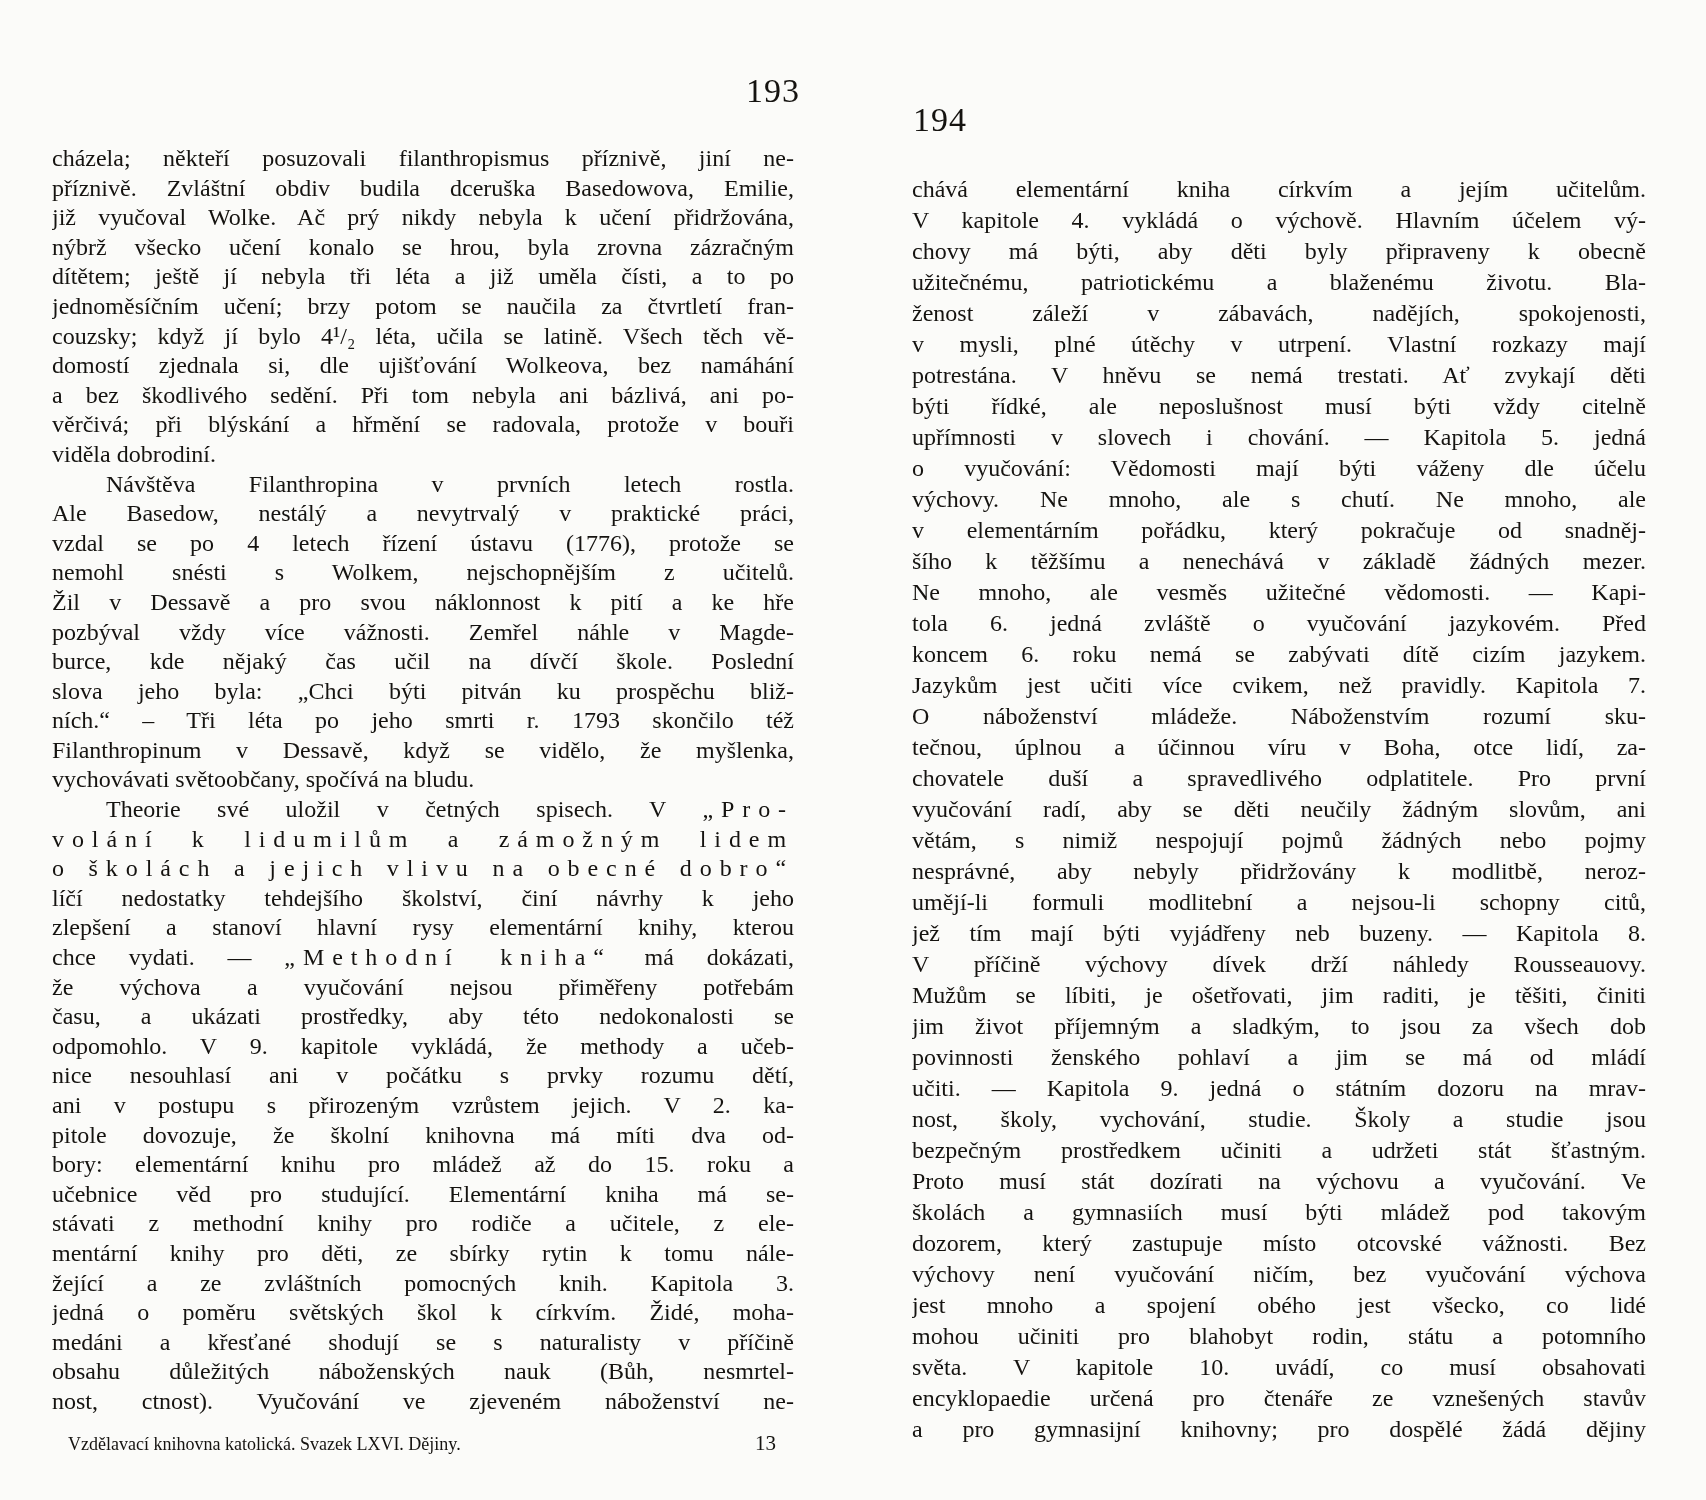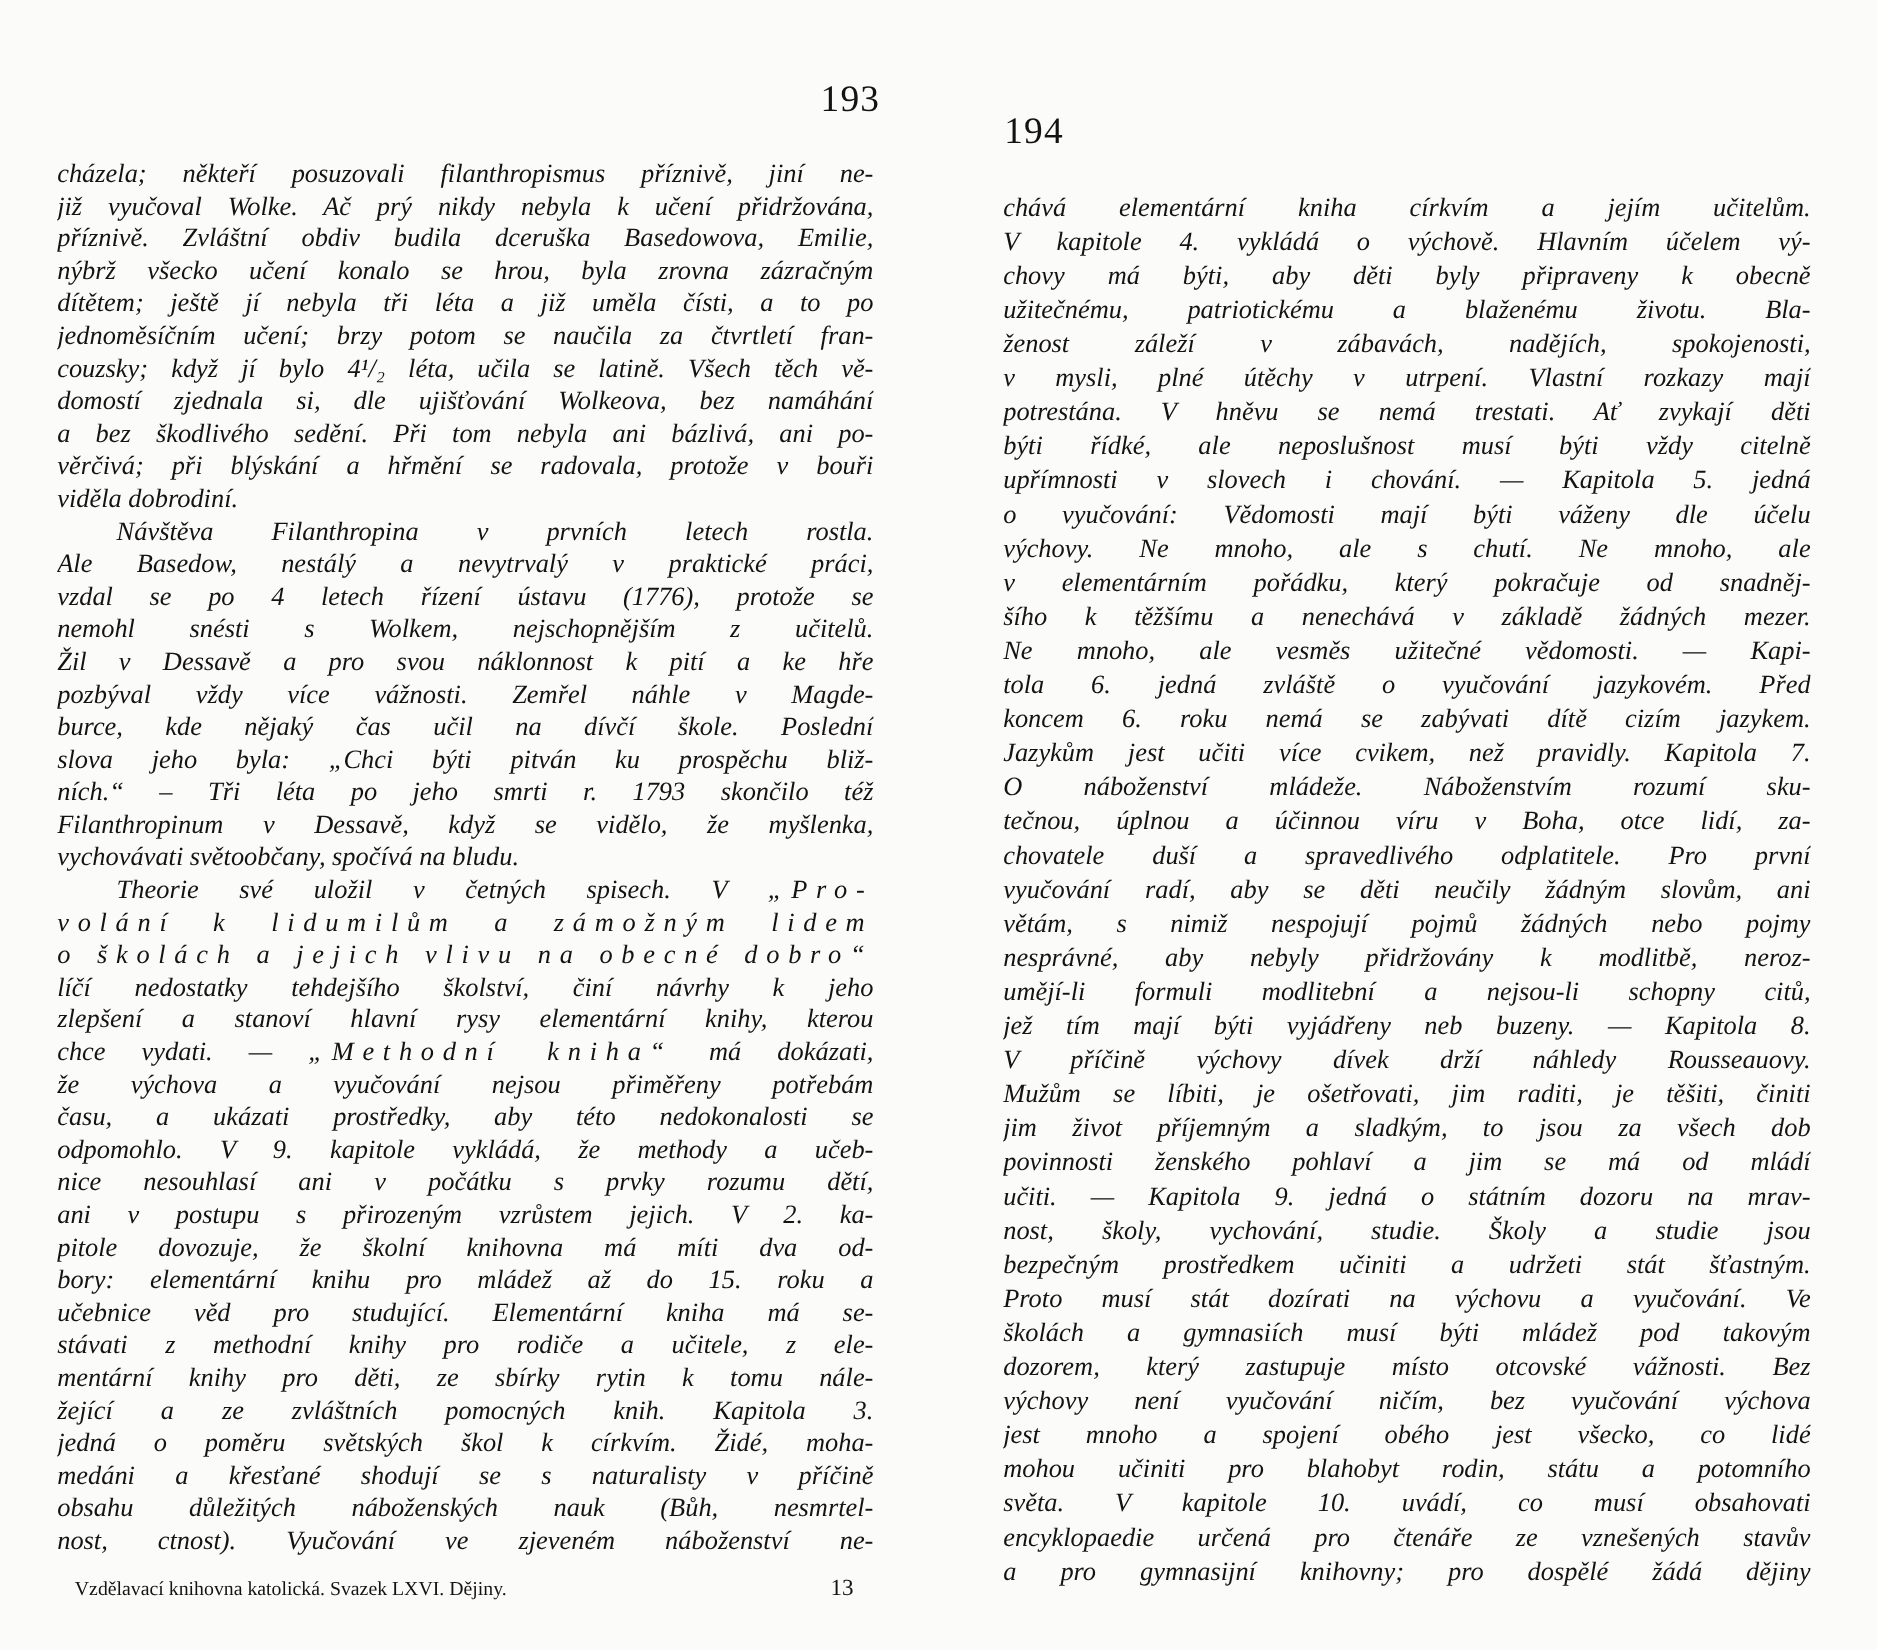--- a/index.html
+++ b/index.html
@@ -15,21 +15,20 @@
     position:absolute;
     font-size:34px;
     letter-spacing:1px;
     font-family:Liberation Serif, serif;
   }
   #pn-left{left:746px;top:72px;}
   #pn-right{left:913px;top:101px;}
   .column{
     position:absolute;
     overflow:hidden;
-    font-style:italic;
   }
   #col-left{left:52px;top:144px;width:742px;}
   #col-left .line{line-height:29.6px;}
   #col-right{left:912px;top:174px;width:734px;}
   #col-right .line{line-height:31px;}
   .paragraph{margin:0;}
   .line{
     font-size:24px;
     text-align:justify;
     text-align-last:justify;
@@ -57,22 +56,22 @@
 </head>
 <body>
 
 <div id="pn-left" class="page-number">193</div>
 
 <div id="pn-right" class="page-number">194</div>
 
 <div id="col-left" class="column">
     <div class="paragraph">
       <div class="line">cházela; někteří posuzovali filanthropismus příznivě, jiní ne-</div>
+      <div class="line">příznivě. Zvláštní obdiv budila dceruška Basedowova, Emilie,</div>
       <div class="line">již vyučoval Wolke. Ač prý nikdy nebyla k učení přidržována,</div>
-      <div class="line">příznivě. Zvláštní obdiv budila dceruška Basedowova, Emilie,</div>
       <div class="line">nýbrž všecko učení konalo se hrou, byla zrovna zázračným</div>
       <div class="line">dítětem; ještě jí nebyla tři léta a již uměla čísti, a to po</div>
       <div class="line">jednoměsíčním učení; brzy potom se naučila za čtvrtletí fran-</div>
       <div class="line">couzsky; když jí bylo 4¹/₂ léta, učila se latině. Všech těch vě-</div>
       <div class="line">domostí zjednala si, dle ujišťování Wolkeova, bez namáhání</div>
       <div class="line">a bez škodlivého sedění. Při tom nebyla ani bázlivá, ani po-</div>
       <div class="line">věrčivá; při blýskání a hřmění se radovala, protože v bouři</div>
       <div class="line last">viděla dobrodiní.</div>
     </div>
     <div class="paragraph">

